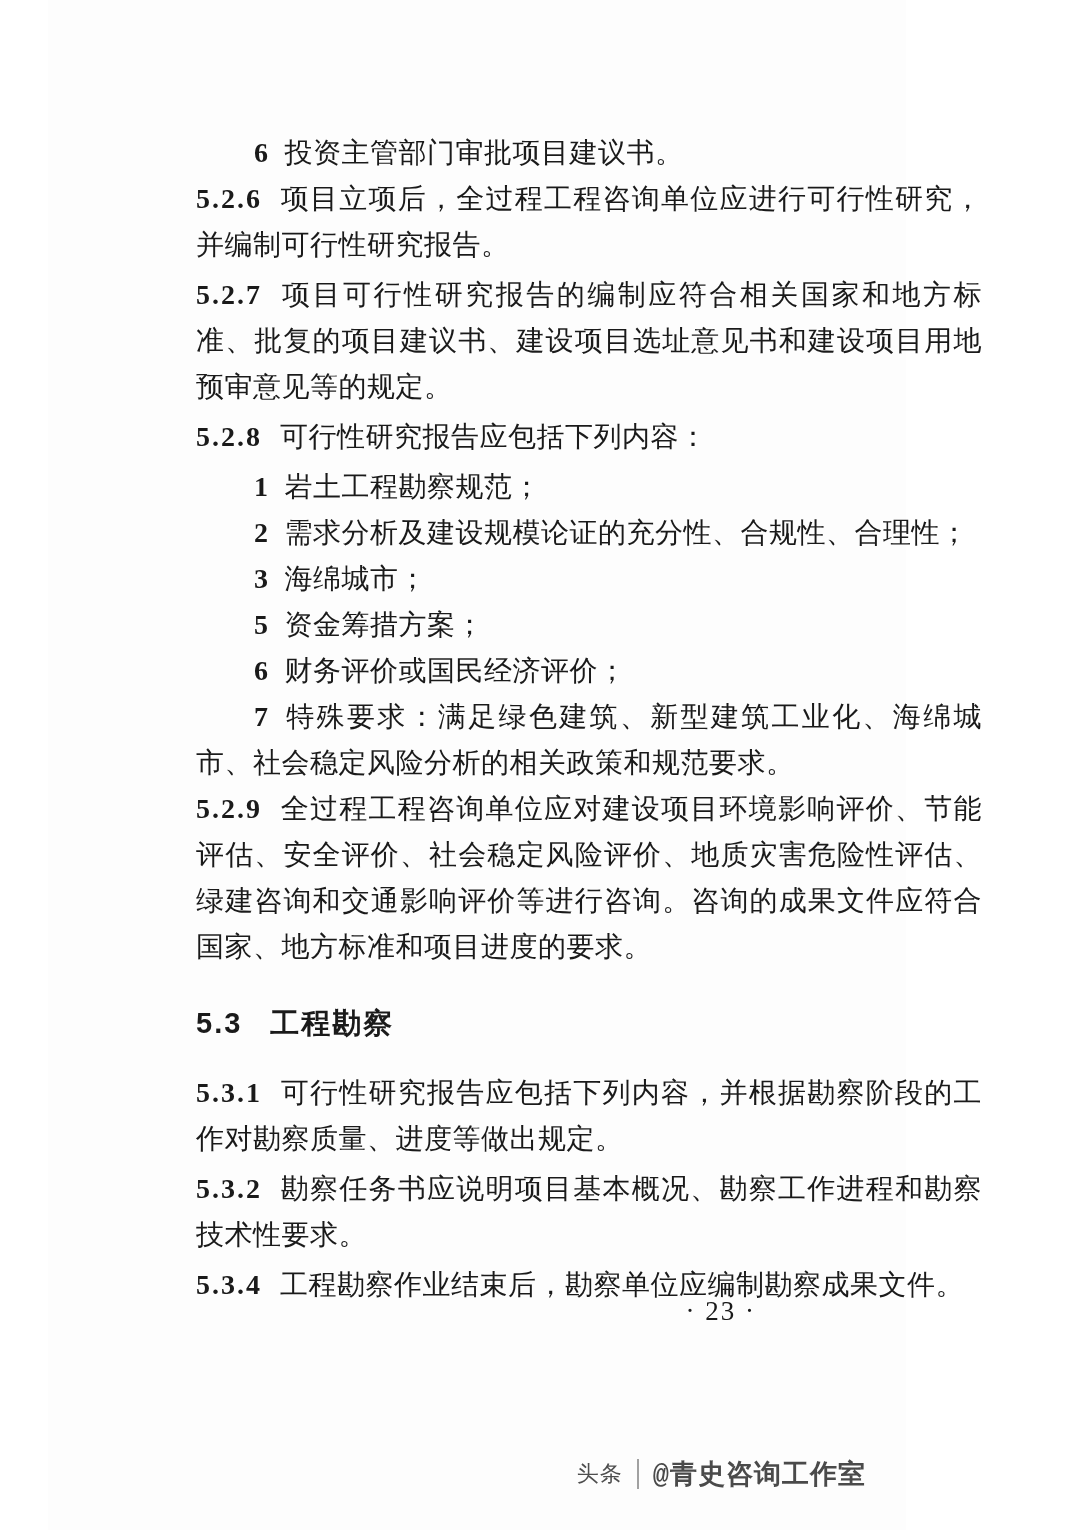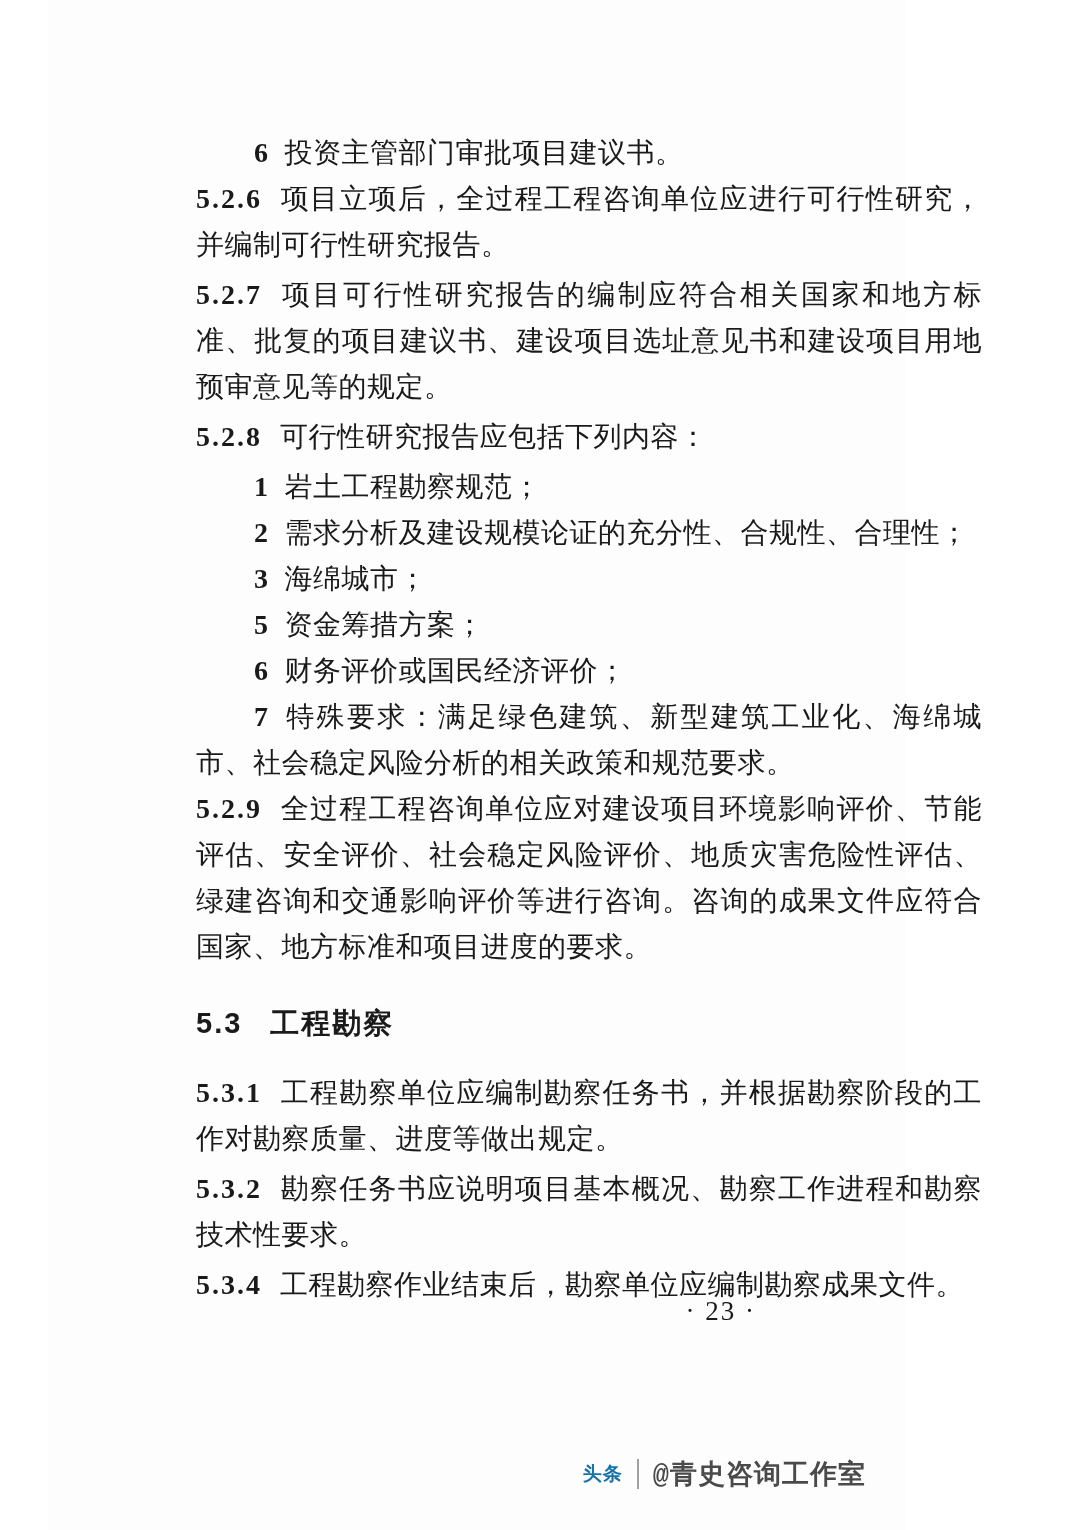--- a/index.html
+++ b/index.html
@@ -90,23 +90,23 @@
     position: absolute;
     right: 40px;
     bottom: 38px;
     display: flex;
     align-items: center;
     gap: 14px;
     opacity: 0.92;
   }
   .wm-logo {
     font-family: "Liberation Sans", sans-serif;
-    font-size: 19px;
-    font-weight: bold;
-    color: #0369a1;
+    font-size: 22px;
+    font-weight: normal;
+    color: #404040;
     letter-spacing: 1px;
   }
   .wm-bar {
     width: 2px;
     height: 30px;
     background: #9a9a9a;
   }
   .wm-text {
     font-family: Liberation Mono, monospace;
     font-size: 27px;
@@ -135,21 +135,21 @@
     <p class="sub-item"><span class="idx">3</span><span>海绵城市；</span></p>
     <p class="sub-item"><span class="idx">5</span><span>资金筹措方案；</span></p>
     <p class="sub-item"><span class="idx">6</span><span>财务评价或国民经济评价；</span></p>
 
     <p class="sub-item-wrap"><span class="lead"><span class="idx">7</span></span><span>特殊要求：满足绿色建筑、新型建筑工业化、海绵城市、社会稳定风险分析的相关政策和规范要求。</span></p>
 
     <p class="para"><span class="first-line-num">5.2.9</span><span>全过程工程咨询单位应对建设项目环境影响评价、节能评估、安全评价、社会稳定风险评价、地质灾害危险性评估、绿建咨询和交通影响评价等进行咨询。咨询的成果文件应符合国家、地方标准和项目进度的要求。</span></p>
 
     <div class="section-head"><span class="sh-num">5.3</span><span>工程勘察</span></div>
 
-    <p class="para"><span class="first-line-num">5.3.1</span><span>工程勘察单位应编制勘察任务书，并根据勘察阶段的工作对勘察质量、进度等做出规定。</span></p>
+    <p class="para"><span class="first-line-num">5.3.1</span><span>可行性研究报告应包括下列内容，并根据勘察阶段的工作对勘察质量、进度等做出规定。</span></p>
 
     <p class="para"><span class="first-line-num">5.3.2</span><span>勘察任务书应说明项目基本概况、勘察工作进程和勘察技术性要求。</span></p>
 
 
     <p class="para"><span class="first-line-num">5.3.4</span><span>工程勘察作业结束后，勘察单位应编制勘察成果文件。</span></p>
 
   </div>
 
   <div class="page-number">· 23 ·</div>
 

